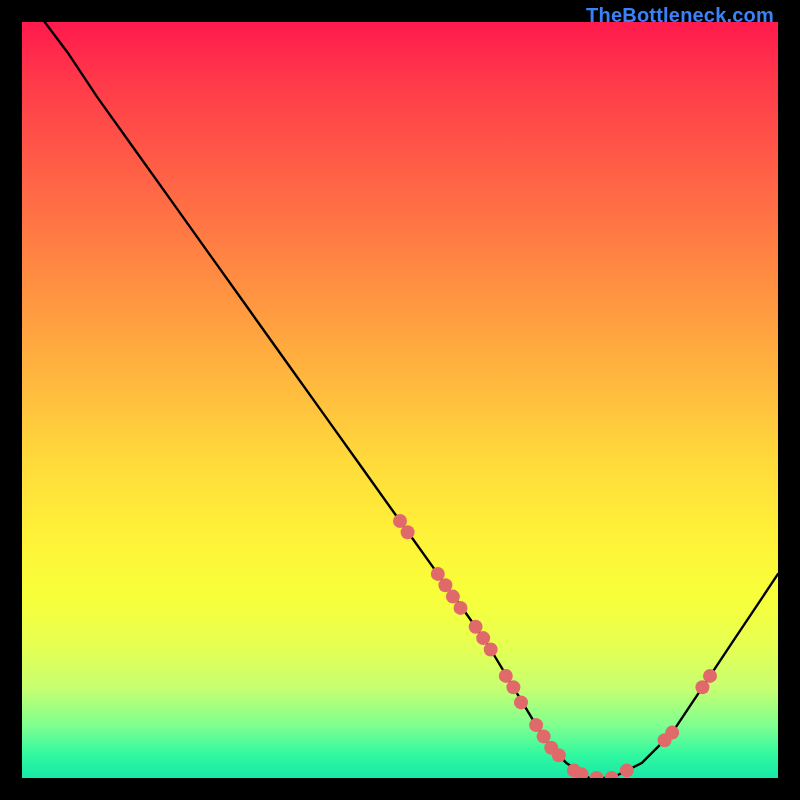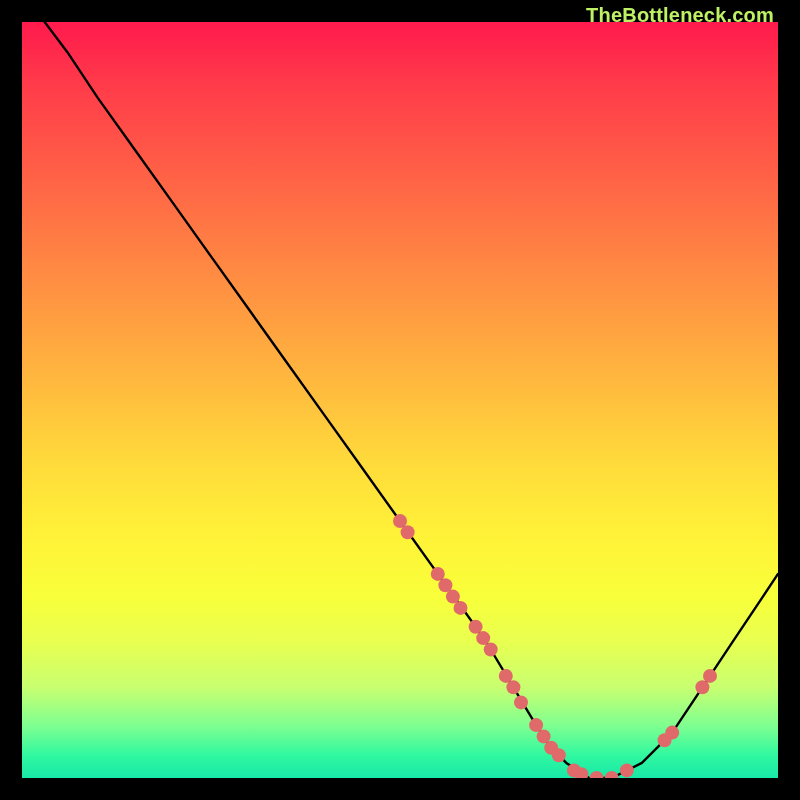--- a/index.html
+++ b/index.html
@@ -31,21 +31,21 @@
       #c8ff70 88%,
       #80ff90 93%,
       #30f8a0 97%,
       #18e8a8 100%
     );
   }
   .watermark {
     position: absolute;
     top: 4px;
     right: 26px;
-    color: #bef264;
+    color: #3b82f6;
     font-size: 20px;
     font-weight: 600;
     letter-spacing: 0.2px;
   }
   svg {
     position: absolute;
     left: 0;
     top: 0;
   }
 </style>

